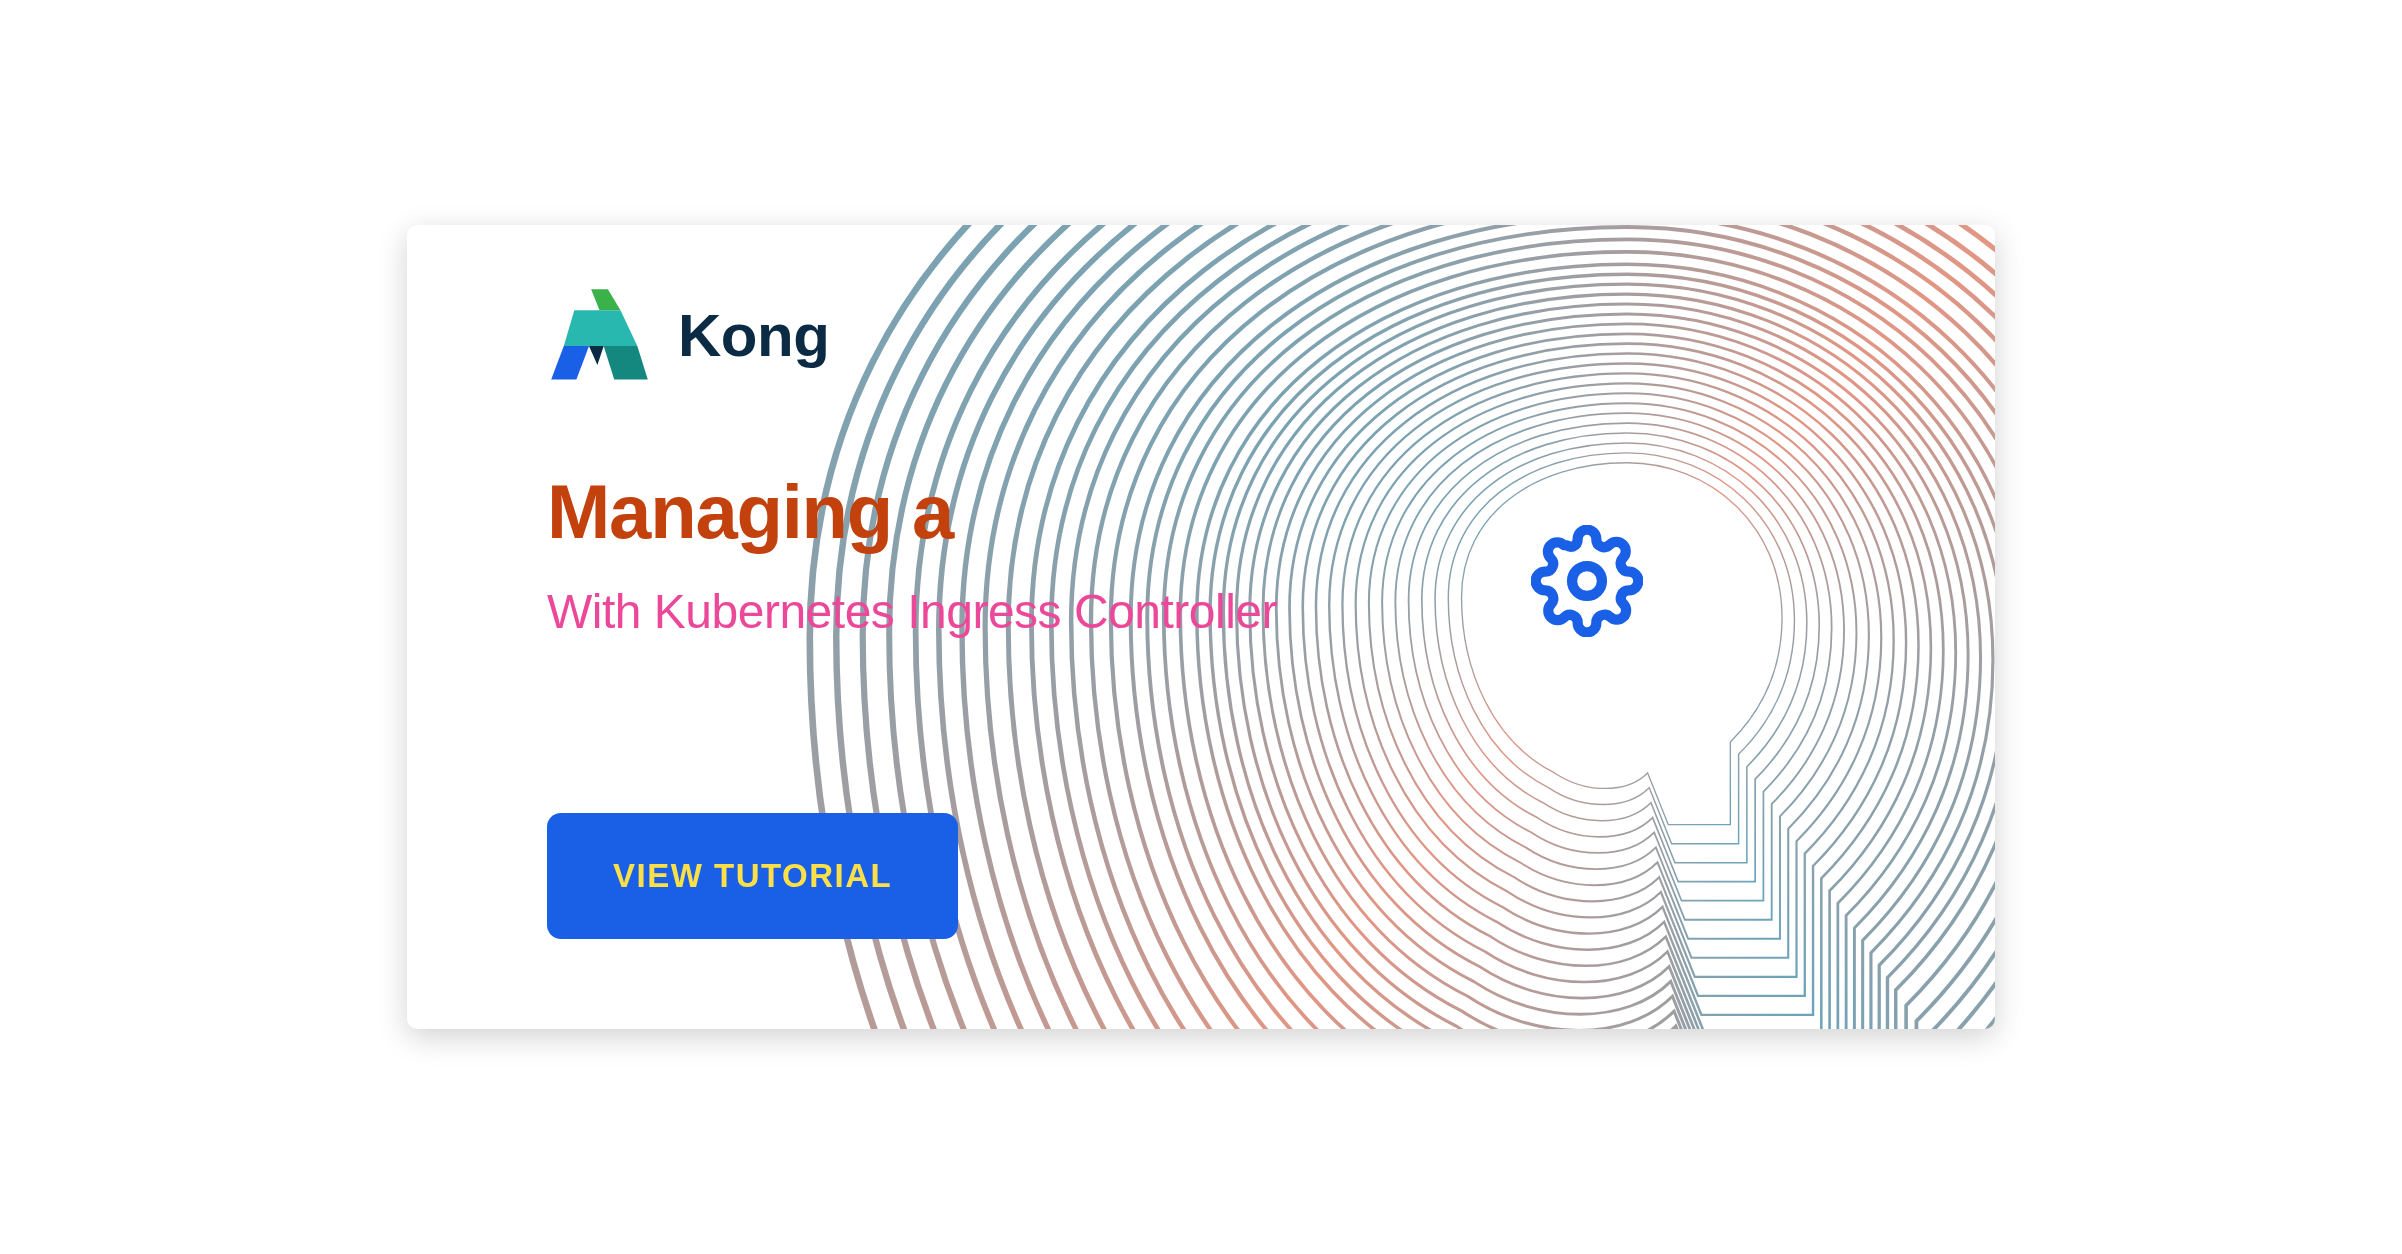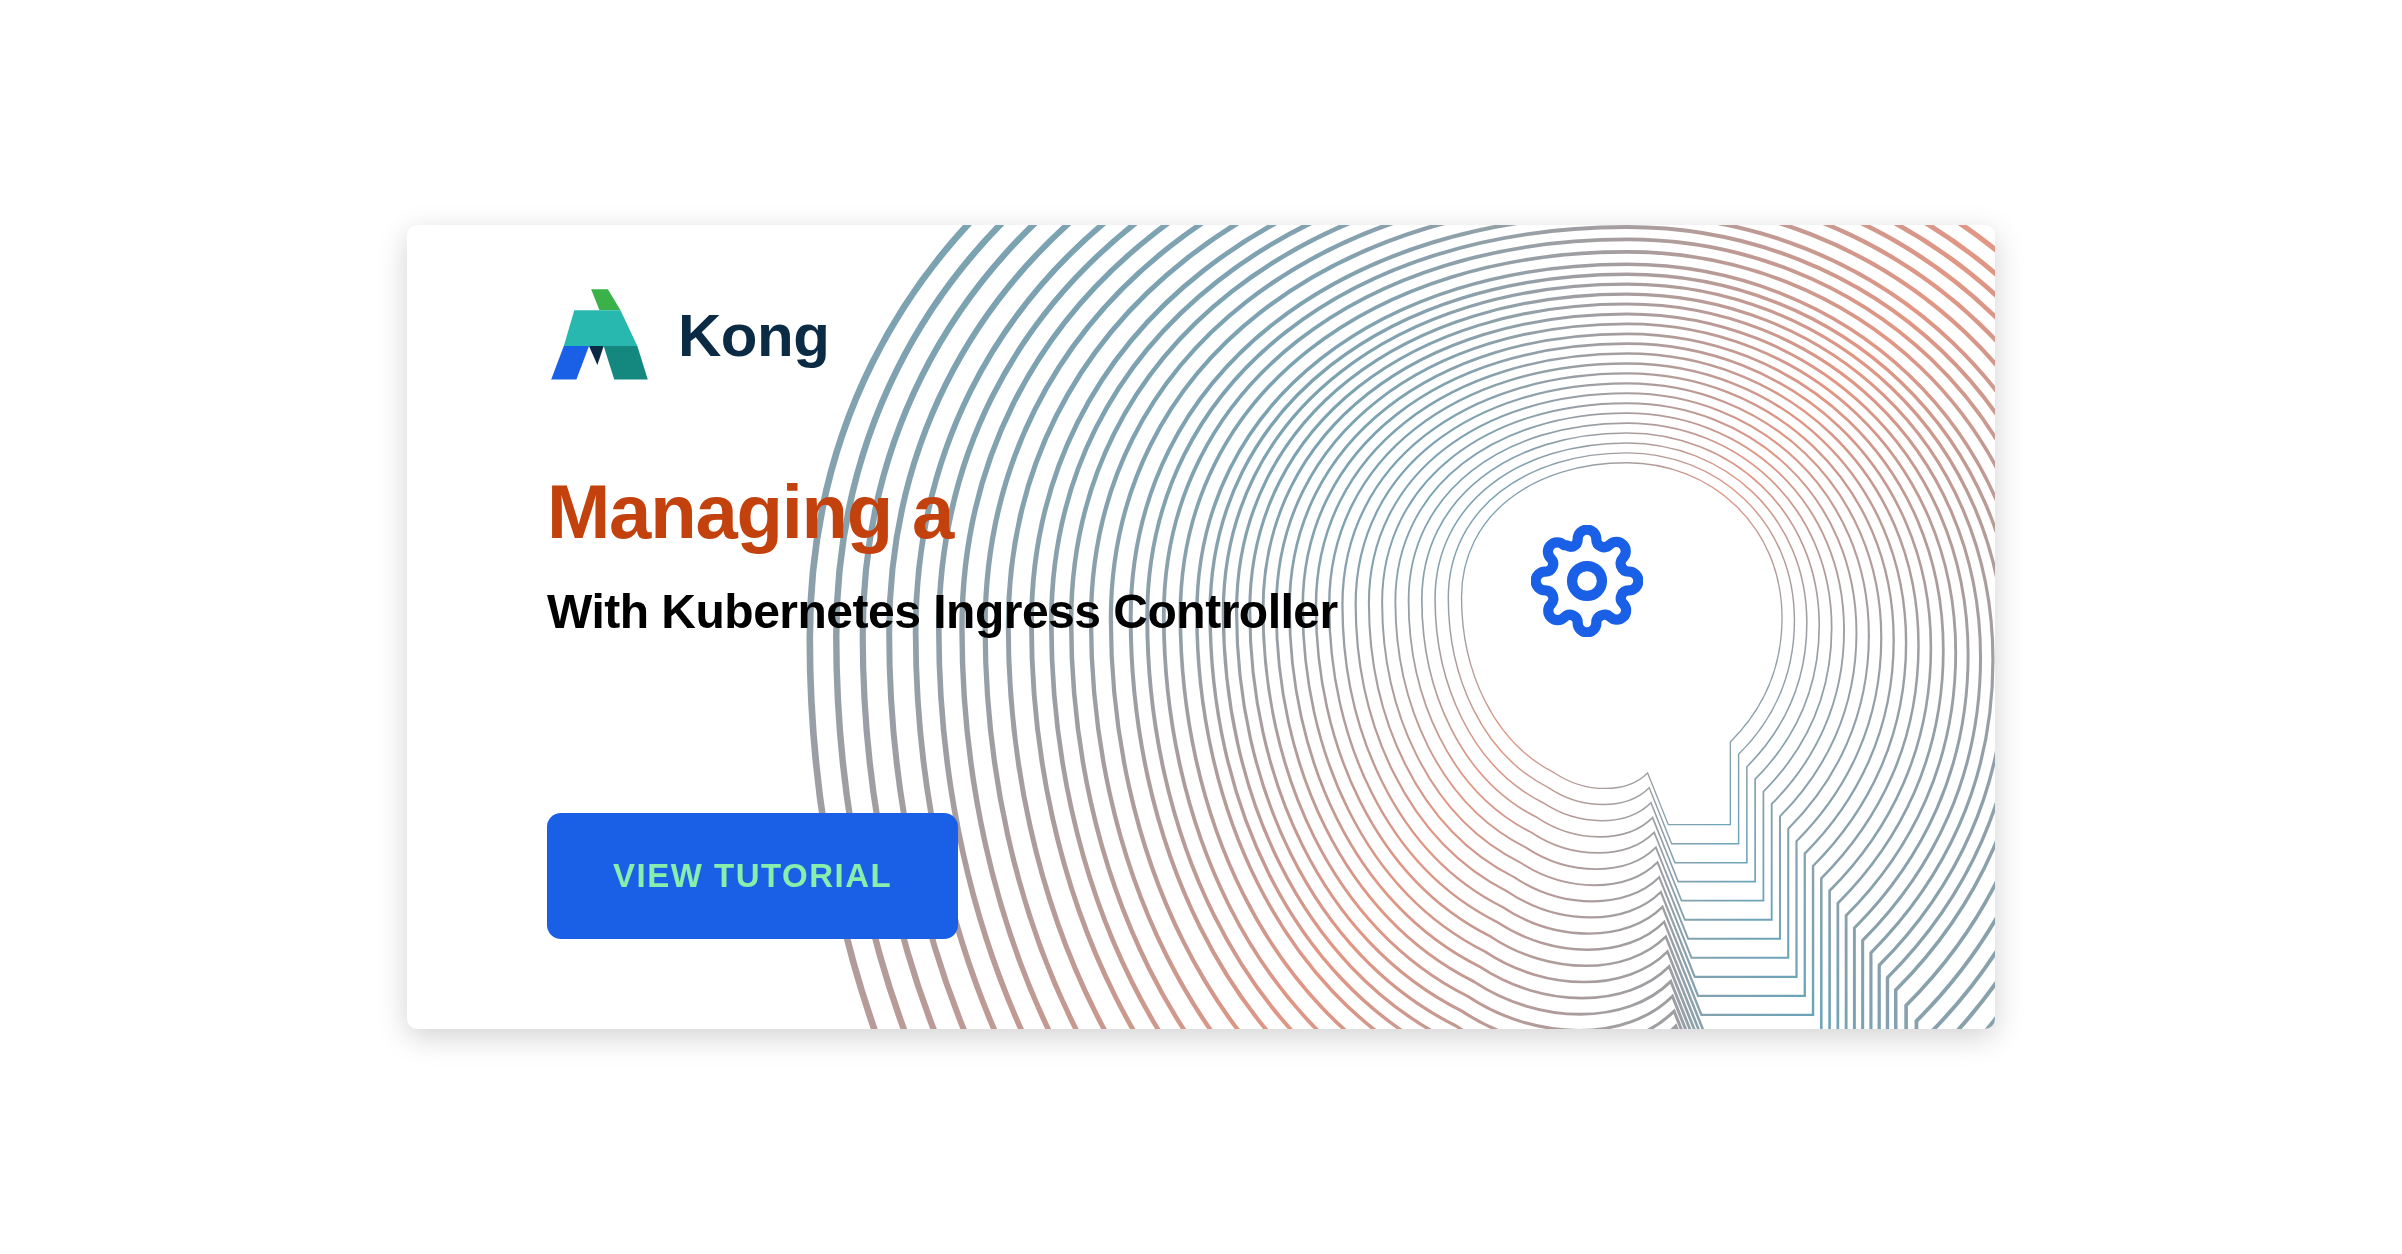--- a/index.html
+++ b/index.html
@@ -52,30 +52,30 @@
   .headline .title {
     font-size: 76px;
     font-weight: 800;
     color: #c2410c;
     line-height: 1.1;
     letter-spacing: -1.2px;
   }
   .headline .subtitle {
     margin-top: 30px;
     font-size: 48px;
-    font-weight: 700;
-    color: #000000;
+    font-weight: 400;
+    color: #ec4899;
     letter-spacing: -0.5px;
   }
   .cta {
     position: absolute;
     top: 588px;
     left: 140px;
     background: #1a60e6;
-    color: #86efac;
+    color: #fde047;
     font-size: 33px;
     font-weight: 800;
     letter-spacing: 1.5px;
     border: none;
     border-radius: 14px;
     padding: 44px 66px;
     cursor: pointer;
     text-transform: uppercase;
     font-family: inherit;
   }

